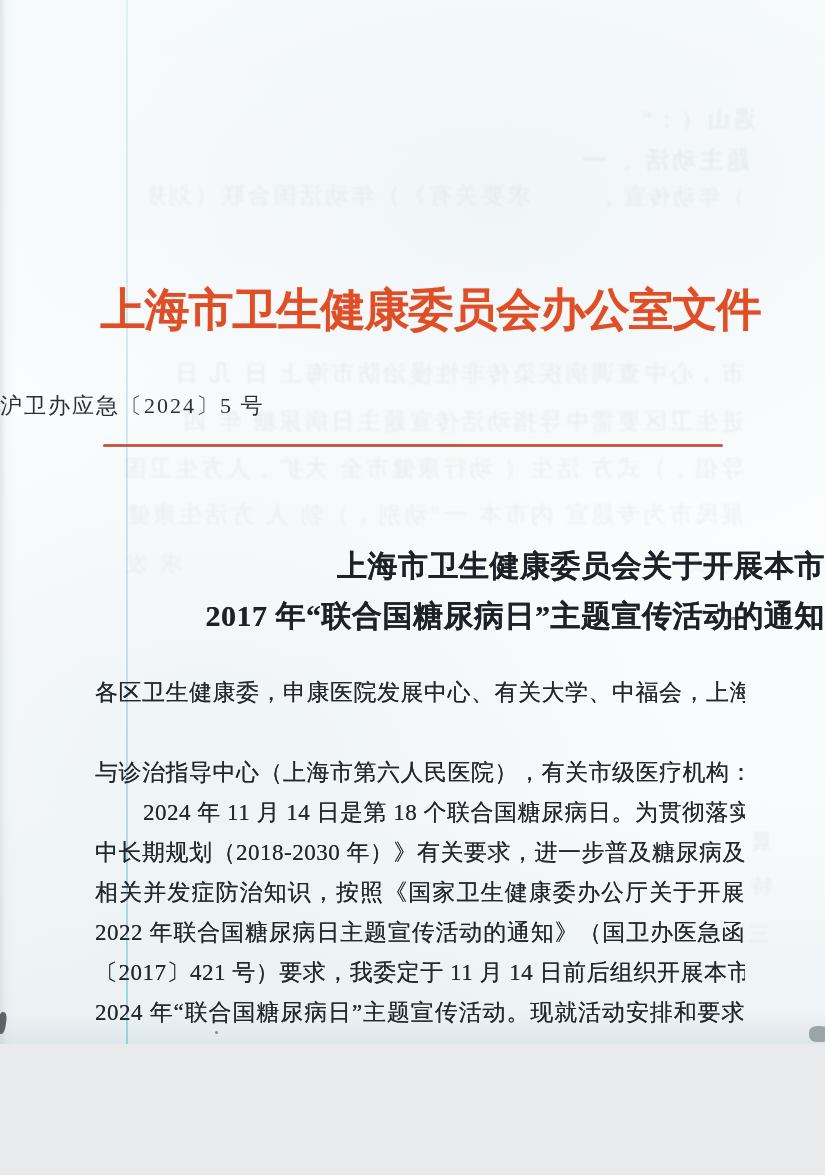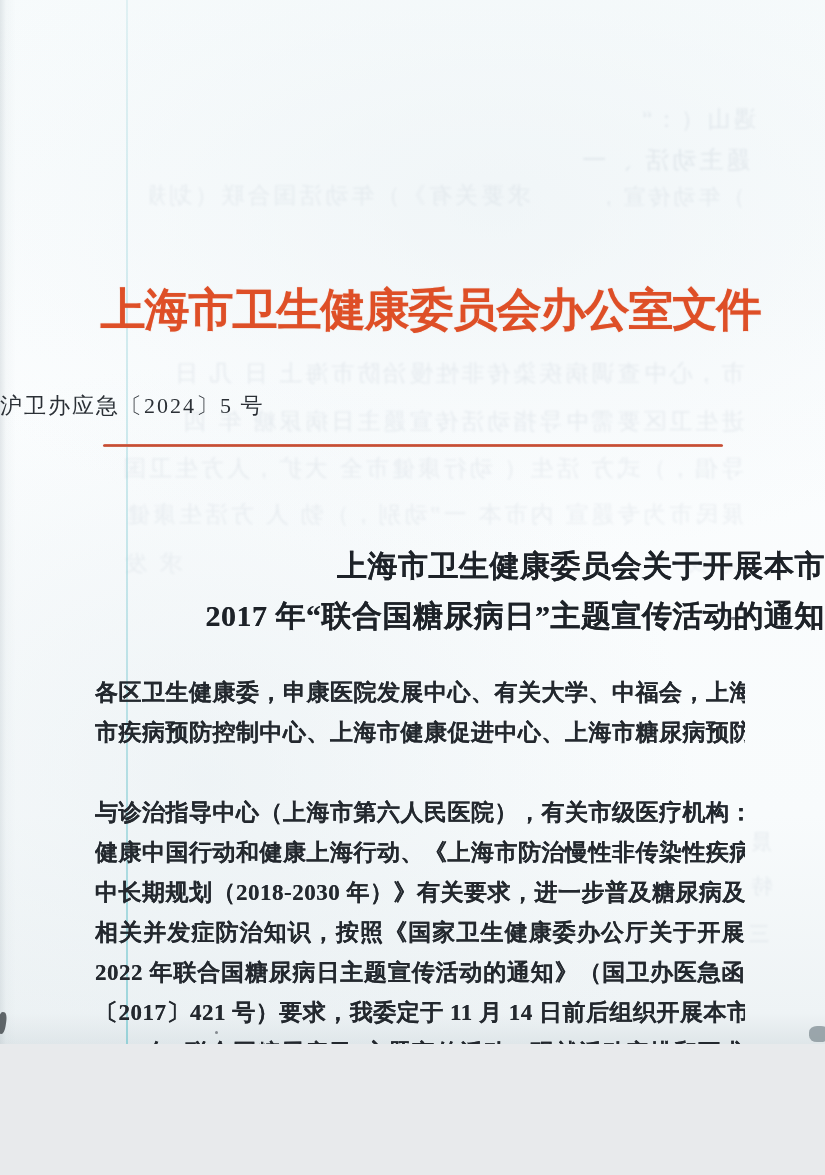--- a/index.html
+++ b/index.html
@@ -69,21 +69,21 @@
   .title.t2{top:596px;font-size:30px;letter-spacing:0.5px;}
   .body{
     position:absolute;left:95px;top:673px;width:650px;
     font-size:23px;line-height:40px;color:#23282e;
     text-shadow:0 0 .6px rgba(25,30,36,.8);
   }
   .body .l{
     text-align:justify;
     text-align-last:justify;
     letter-spacing:.5px;
-    height:40px;overflow:hidden;white-space:nowrap;font-weight:bold;
+    height:40px;overflow:hidden;white-space:nowrap;
   }
   .body .l.short{text-align-last:left;margin-top:40px;}
   .body .l.indent{padding-left:48px;}
   .pageno{
     position:absolute;left:698px;top:1058px;
     font-size:15px;letter-spacing:2px;color:#3a3f45;
   }
 </style>
 </head>
 <body>
@@ -116,23 +116,22 @@
 
   <div class="docnum">沪卫办应急〔2024〕5 号</div>
 
   <div class="rule"></div>
 
   <div class="title t1">上海市卫生健康委员会关于开展本市</div>
   <div class="title t2">2017 年“联合国糖尿病日”主题宣传活动的通知</div>
 
   <div class="body">
     <div class="l">各区卫生健康委，申康医院发展中心、有关大学、中福会，上海</div>
-    <div class="l">市疾病预防控制中心、上海市健康促进中心、上海市糖尿病预防</div>
     <div class="l short">与诊治指导中心（上海市第六人民医院），有关市级医疗机构：</div>
-    <div class="l">健康中国行动和健康上海行动、《上海市防治慢性非传染性疾病</div>
+    <div class="l indent">2024 年 11 月 14 日是第 18 个联合国糖尿病日。为贯彻落实</div>
     <div class="l">中长期规划（2018-2030 年）》有关要求，进一步普及糖尿病及其</div>
     <div class="l">相关并发症防治知识，按照《国家卫生健康委办公厅关于开展</div>
     <div class="l">2022 年联合国糖尿病日主题宣传活动的通知》（国卫办医急函</div>
     <div class="l">〔2017〕421 号）要求，我委定于 11 月 14 日前后组织开展本市</div>
     <div class="l">2024 年“联合国糖尿病日”主题宣传活动。现就活动安排和要求</div>
   </div>
 
   <div class="pageno">-1-</div>
 
 </div>

